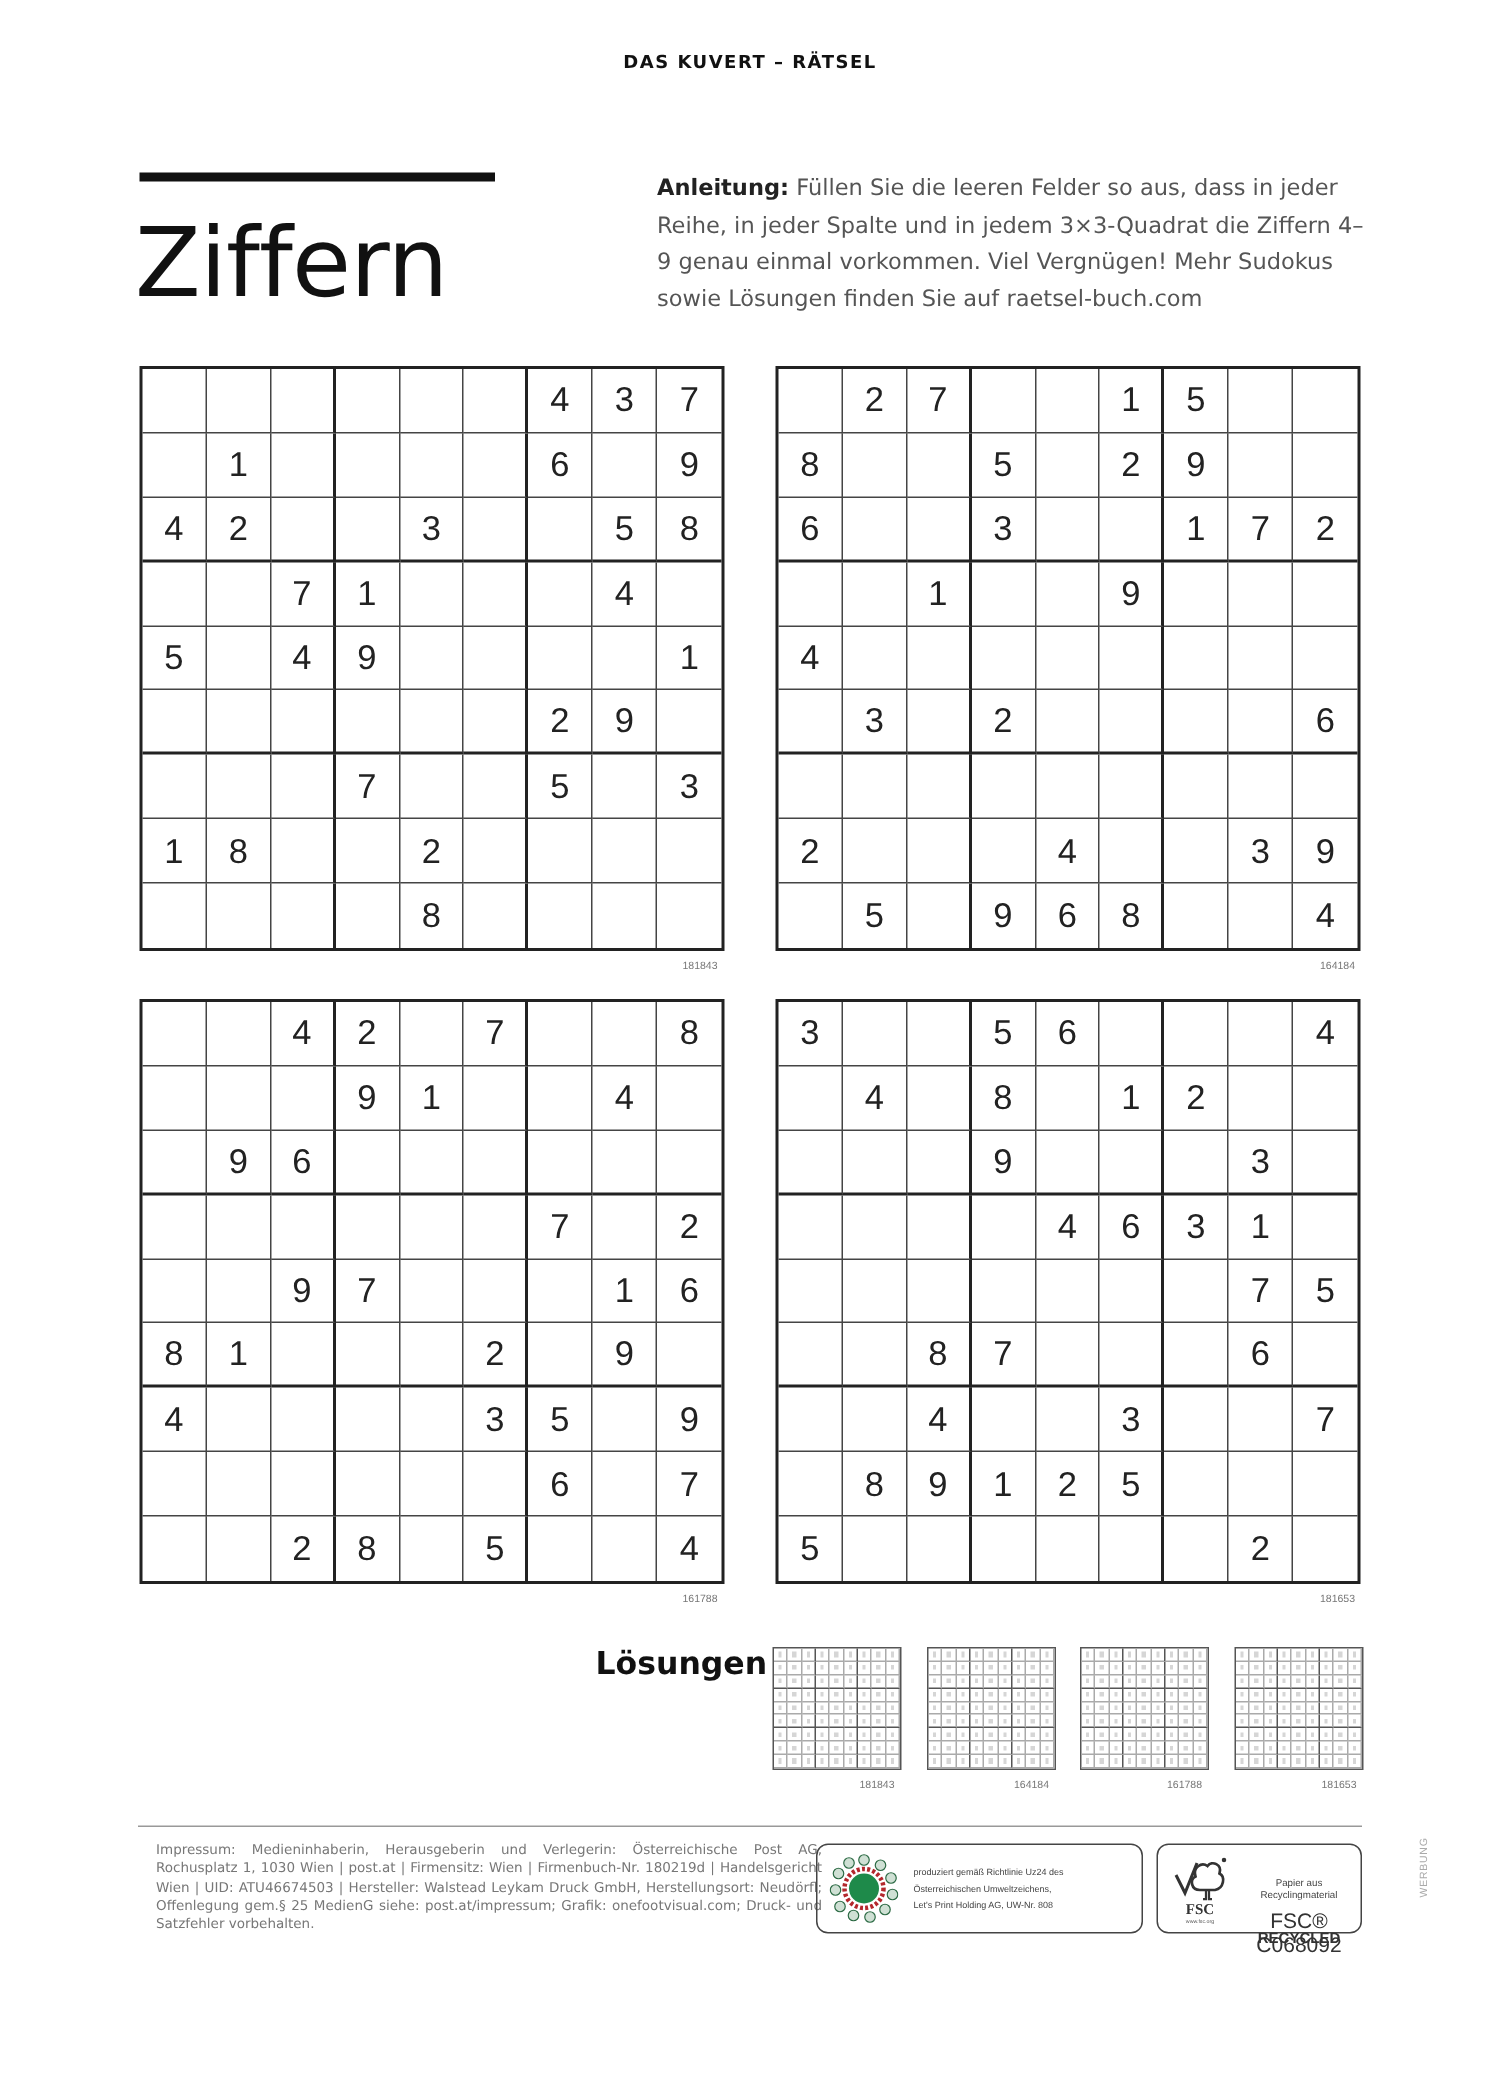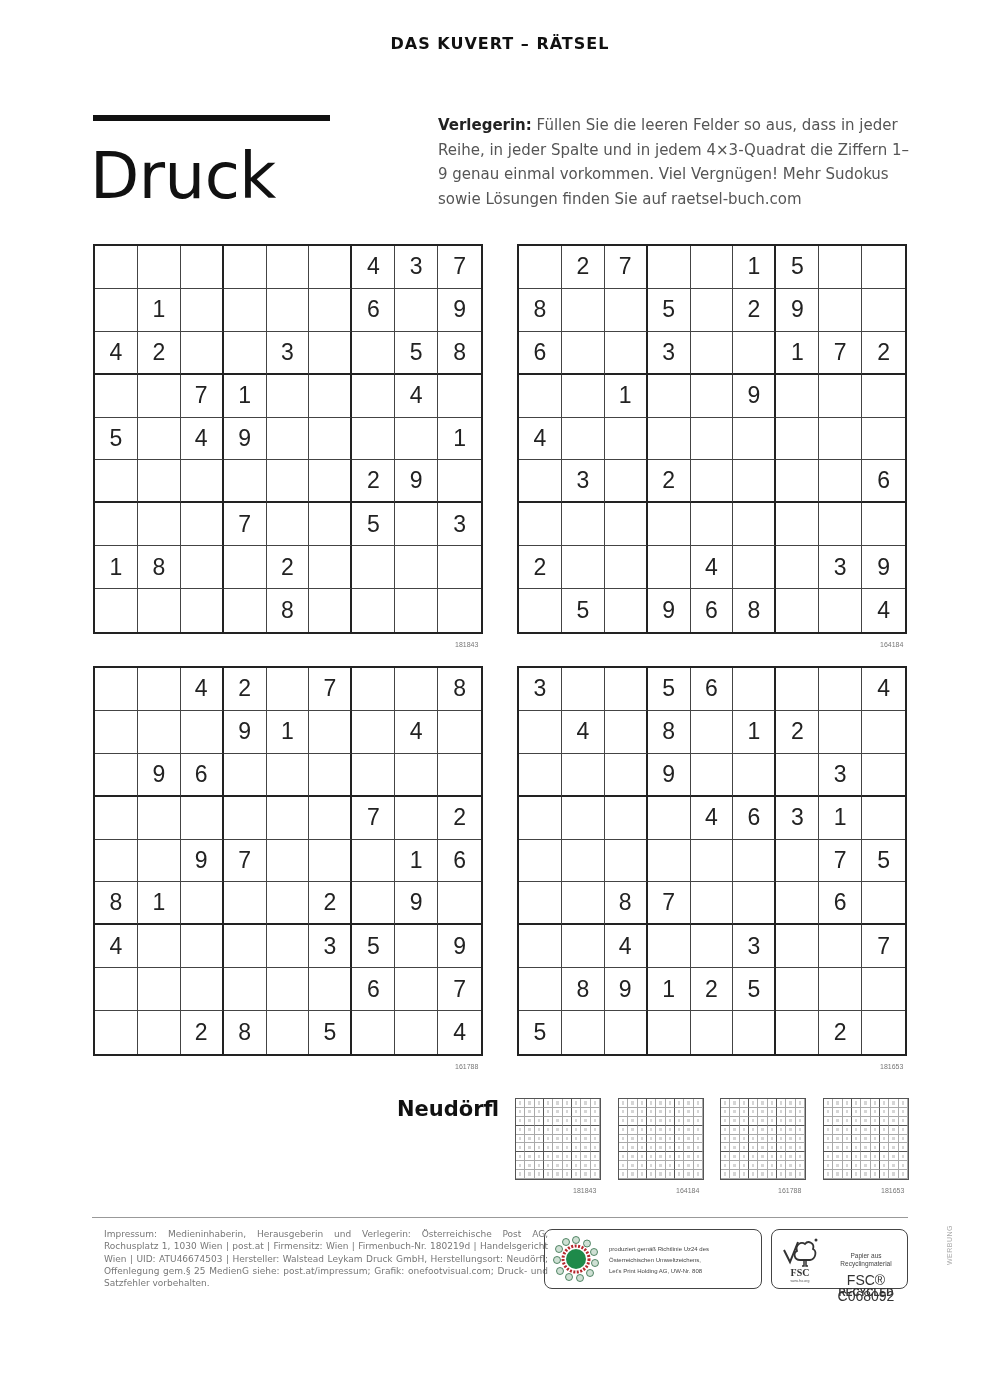--- a/index.html
+++ b/index.html
@@ -2,21 +2,21 @@
 <html><head>
 <meta charset="utf-8">
 <style>
   html, body { margin: 0; padding: 0; background: #ffffff; }
   body {
     width: 1000px; height: 1382px; position: relative; overflow: hidden;
     font-family: "Liberation Sans", "DejaVu Sans", sans-serif; color: #111;
   }
   .kicker {
     position: absolute; top: 34px; left: 0; width: 1000px; text-align: center;
-    font-family: "DejaVu Sans", sans-serif; font-weight: bold; font-size: 16px;
+    font-family: "DejaVu Sans", sans-serif; font-weight: bold; font-size: 12px;
     letter-spacing: 1px; color: #111;
   }
   .title-rule { position: absolute; left: 93px; top: 115px; width: 237px; height: 6px; background: #111; }
   .title {
     position: absolute; left: 90px; top: 136px; font-family: "DejaVu Sans", sans-serif;
     font-size: 64px; line-height: 80px; color: #111; letter-spacing: -0.5px;
   }
   .instructions {
     position: absolute; left: 438px; top: 113px; width: 480px;
     font-family: "DejaVu Sans", sans-serif; font-size: 15px; line-height: 24.5px; color: #555;
@@ -71,22 +71,22 @@
   .ad-tag {
     position: absolute; left: 946px; top: 1265px; transform: rotate(-90deg); transform-origin: left top;
     font-size: 7px; color: #aaa; letter-spacing: 0.5px;
   }
 </style>
 </head>
 <body>
 
 <div class="kicker">DAS KUVERT – RÄTSEL</div>
 <div class="title-rule"></div>
-<div class="title">Druck</div>
-<div class="instructions"><b>Verlegerin:</b><span> Füllen Sie die leeren Felder so aus, dass in jeder Reihe, in jeder Spalte und in jedem 4×3-Quadrat die Ziffern 1–9 genau einmal vorkommen. Viel Vergnügen! Mehr Sudokus sowie Lösungen finden Sie auf raetsel-buch.com</span></div>
+<div class="title">Ziffern</div>
+<div class="instructions"><b>Anleitung:</b><span> Füllen Sie die leeren Felder so aus, dass in jeder Reihe, in jeder Spalte und in jedem 3×3-Quadrat die Ziffern 4–9 genau einmal vorkommen. Viel Vergnügen! Mehr Sudokus sowie Lösungen finden Sie auf raetsel-buch.com</span></div>
 
 <div class="sudoku" id="sudoku-0" style="left:93px; top:244px;">
     <div class="cell r1 c1"></div>
     <div class="cell r1 c2"></div>
     <div class="cell r1 c3"></div>
     <div class="cell r1 c4"></div>
     <div class="cell r1 c5"></div>
     <div class="cell r1 c6"></div>
     <div class="cell r1 c7">4</div>
     <div class="cell r1 c8">3</div>
@@ -414,21 +414,21 @@
     <div class="cell r9 c3"></div>
     <div class="cell r9 c4"></div>
     <div class="cell r9 c5"></div>
     <div class="cell r9 c6"></div>
     <div class="cell r9 c7"></div>
     <div class="cell r9 c8">2</div>
     <div class="cell r9 c9"></div>
   </div>
 <div class="grid-id" style="left:880px; top:1063px;">181653</div>
 
-<div class="solutions-label">Neudörfl</div>
+<div class="solutions-label">Lösungen</div>
 
 <div class="mini" id="mini-0" style="left:515px; top:1098px;">
     <div class="m r1 c1"></div>
     <div class="m r1 c2"></div>
     <div class="m r1 c3"></div>
     <div class="m r1 c4"></div>
     <div class="m r1 c5"></div>
     <div class="m r1 c6"></div>
     <div class="m r1 c7"></div>
     <div class="m r1 c8"></div>

